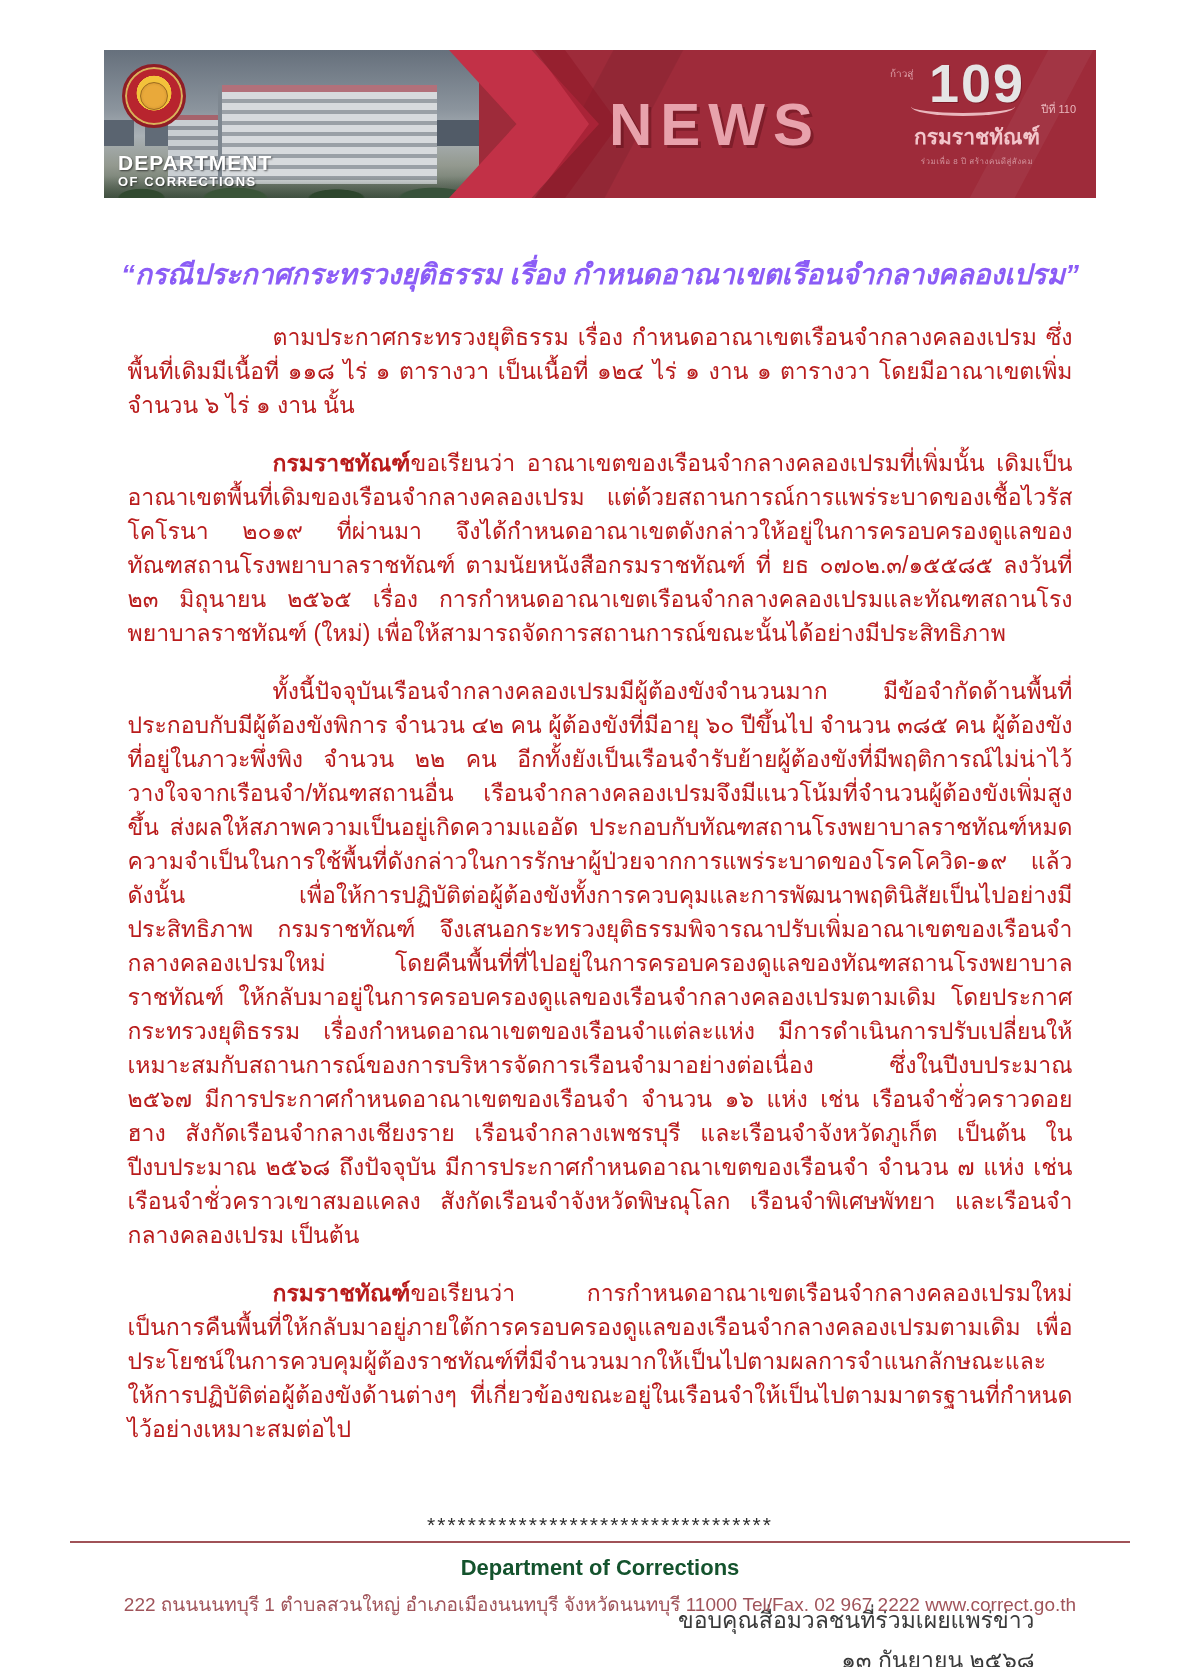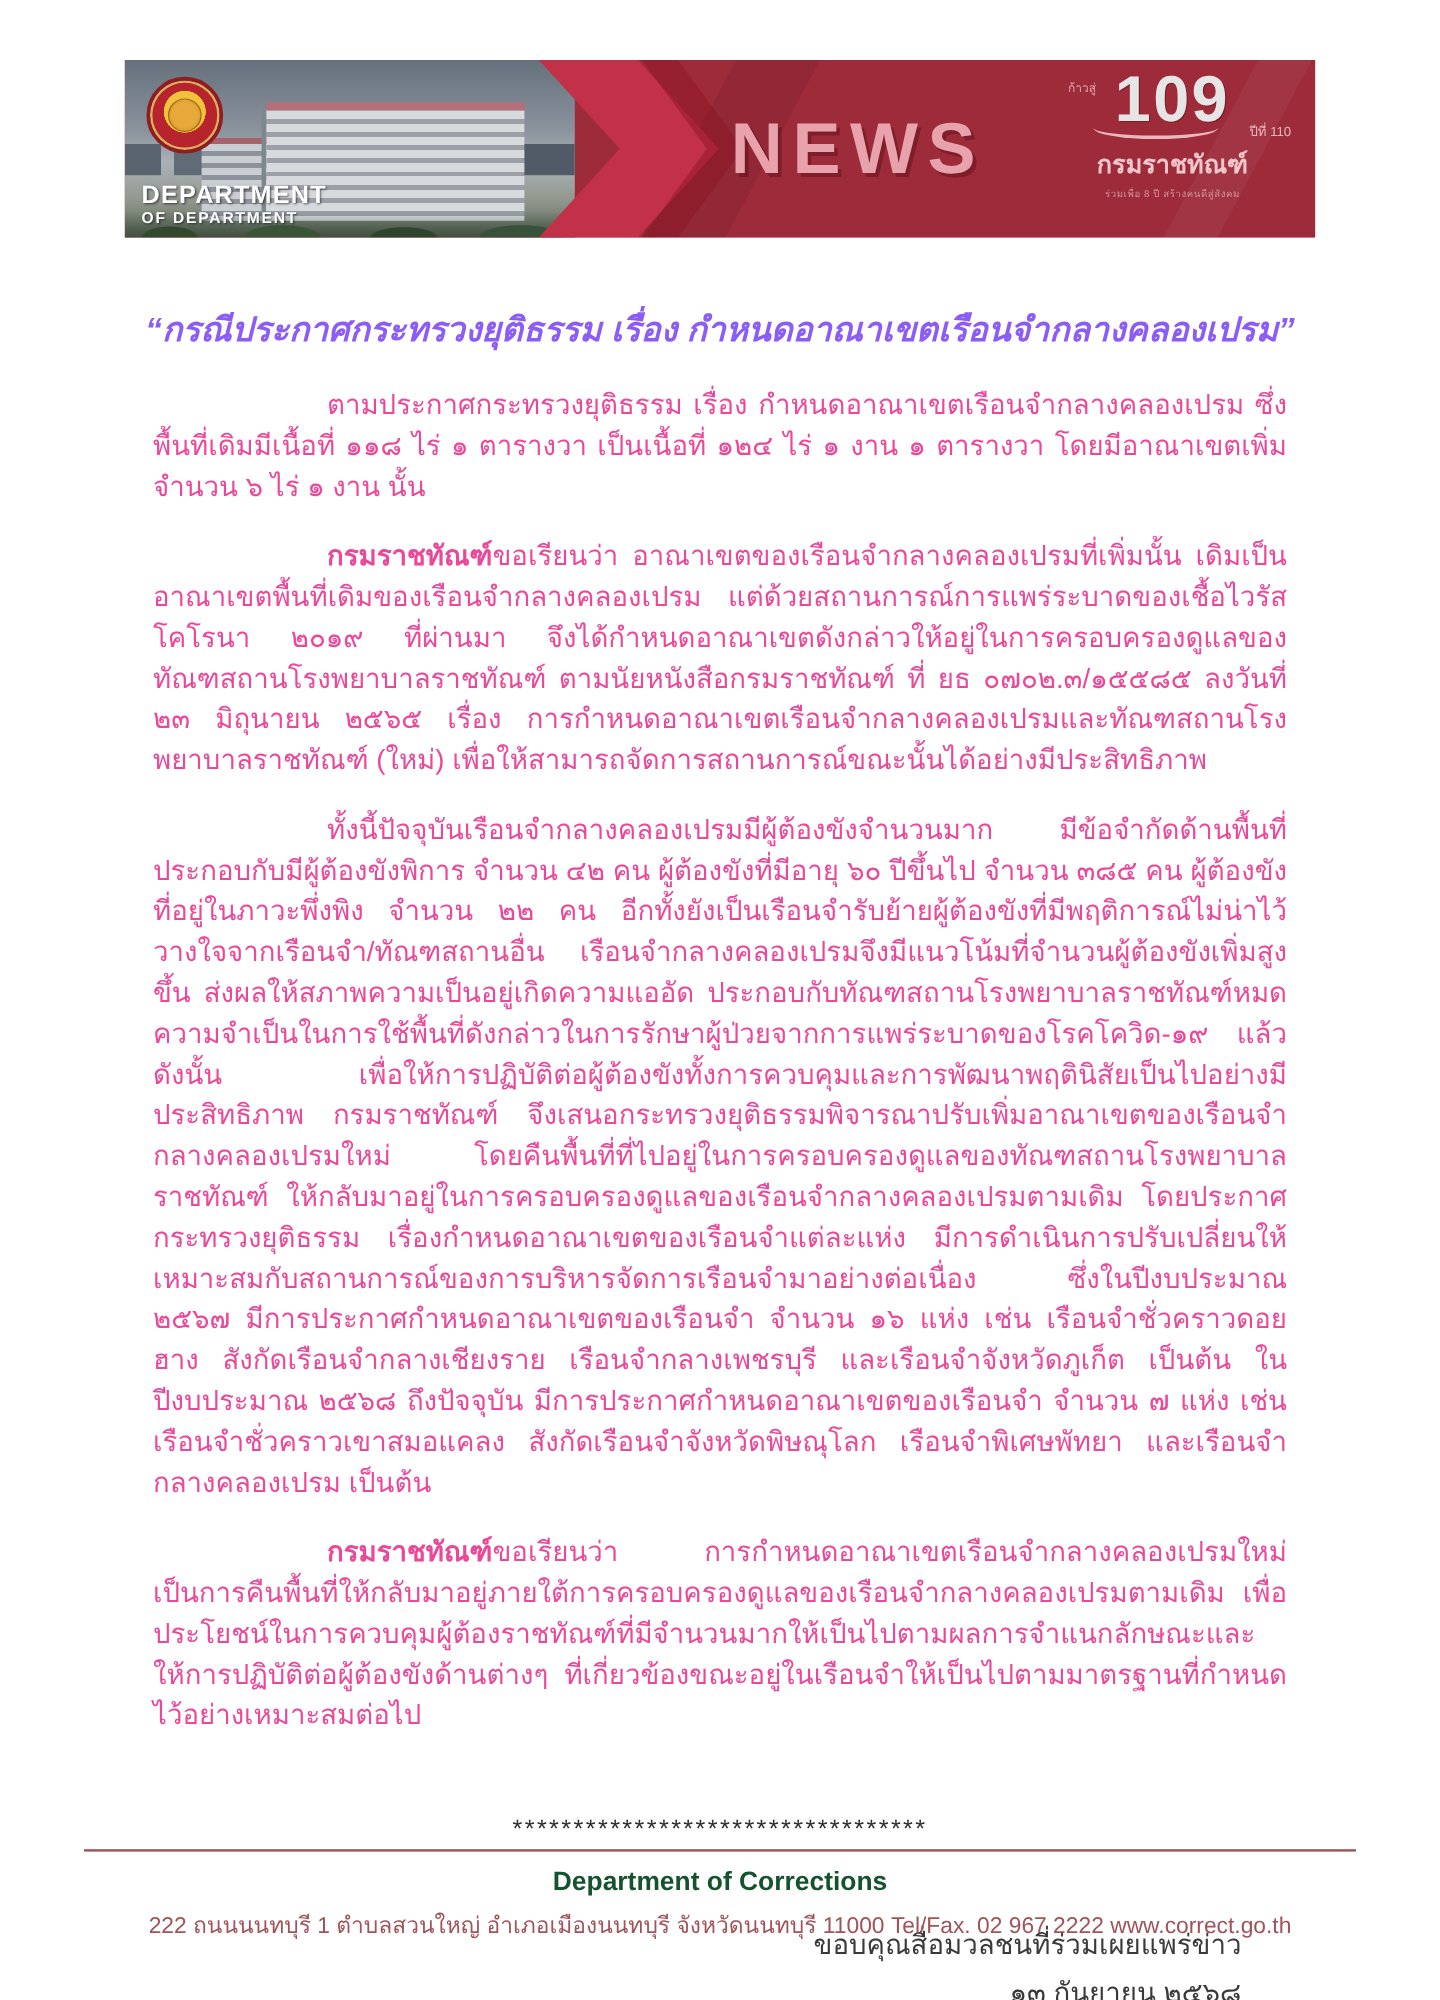--- a/index.html
+++ b/index.html
@@ -136,21 +136,21 @@
     color:#8b5cf6;
   }
   .content{
     width:945px;margin:0 auto;
   }
   .para{
     margin-top:24px;
     font-size:23px;line-height:34px;
     text-align:justify;
     text-indent:145px;
-    color:#ec4899;
+    color:#b91c1c;
   }
   .para .lead{font-weight:bold;}
   .separator{
     margin-top:62px;
     text-align:center;
     font-size:21px;letter-spacing:2px;color:#2f2f2f;
     text-indent:0;
   }
   .closing{
     margin-top:58px;
@@ -183,21 +183,21 @@
     <div class="photo">
       <div class="skyline"></div>
       <div class="bld-wing"></div>
       <div class="bld-main"></div>
       <div class="trees"></div>
       <div class="seal">
         <div class="seal-inner"></div>
       </div>
       <div class="dept">
         <div class="dept-1">DEPARTMENT</div>
-        <div class="dept-2">OF DEPARTMENT</div>
+        <div class="dept-2">OF CORRECTIONS</div>
       </div>
     </div>
 
     <div class="chev chev1"></div>
     <div class="chev chev2"></div>
 
     <div class="news">NEWS</div>
 
     <div class="anniv">
       <span class="anniv-small-l">ก้าวสู่</span>

